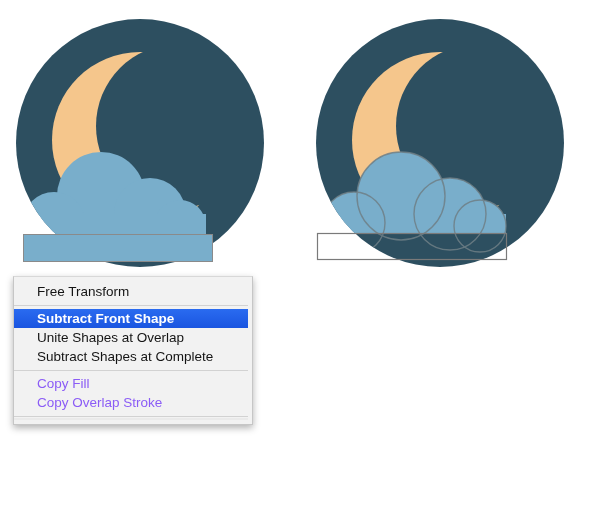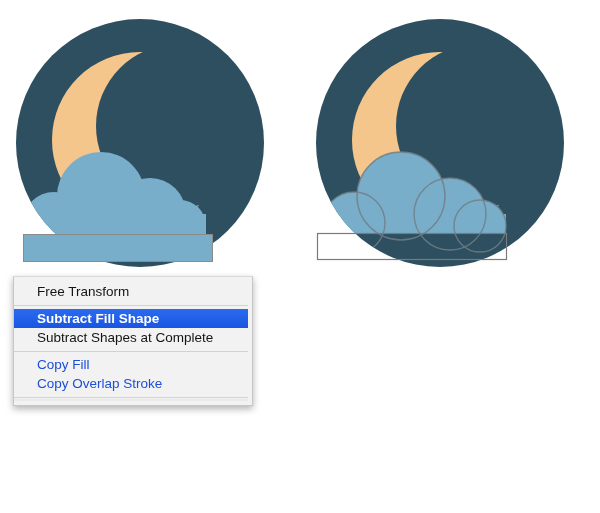--- a/index.html
+++ b/index.html
@@ -59,21 +59,21 @@
     white-space: nowrap;
     overflow: hidden;
     color: #141414;
   }
   .menu-item.highlighted {
     background: #2060ea;
     background: linear-gradient(#2a6bf0, #1a55e0);
     color: #ffffff;
     font-weight: bold;
   }
-  .menu-item.disabled { color: #1d4ed8; }
+  .menu-item.disabled { color: #8b5cf6; }
 
   
   #menu-bottom-strip {
     height: 2px;
     background: #eaeaea;
   }
 </style>
 </head>
 <body>
 
@@ -149,21 +149,22 @@
   </svg>
 
   <div id="context-menu">
 
     <div class="menu-group">
       <div class="menu-item">Free Transform</div>
     </div>
     <div class="menu-separator"></div>
 
     <div class="menu-group">
-      <div class="menu-item highlighted">Subtract Fill Shape</div>
+      <div class="menu-item highlighted">Subtract Front Shape</div>
+      <div class="menu-item">Unite Shapes at Overlap</div>
       <div class="menu-item">Subtract Shapes at Complete</div>
     </div>
     <div class="menu-separator"></div>
 
     <div class="menu-group">
       <div class="menu-item disabled">Copy Fill</div>
       <div class="menu-item disabled">Copy Overlap Stroke</div>
     </div>
     <div class="menu-separator"></div>
 

